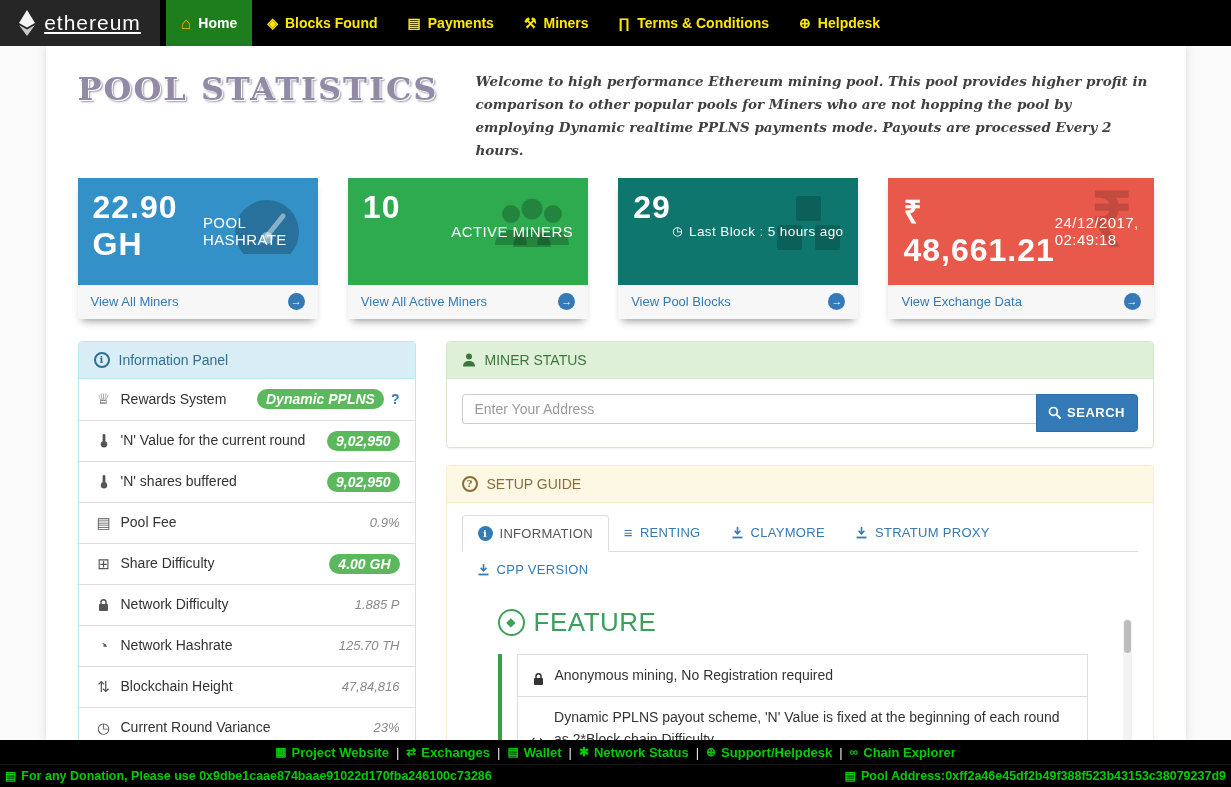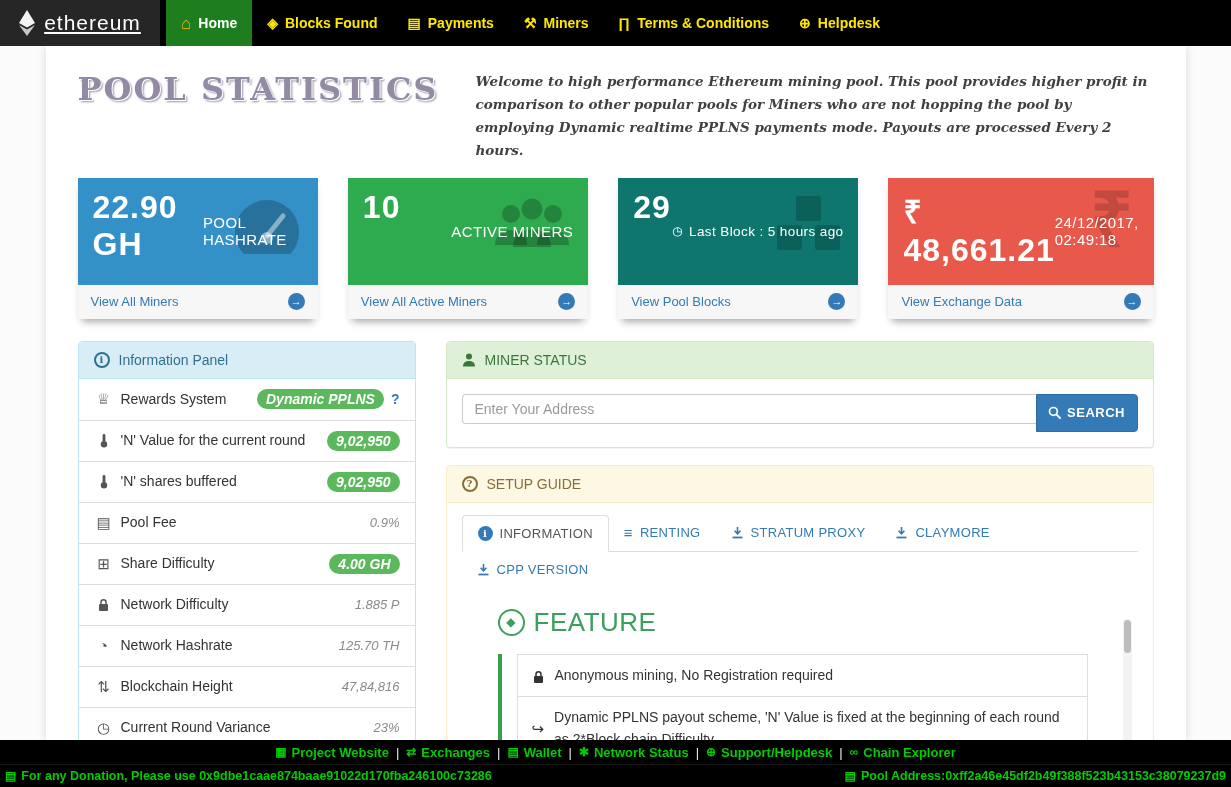--- a/index.html
+++ b/index.html
@@ -80,21 +80,21 @@
   .tab{display:flex;align-items:center;gap:7px;padding:10px 15px;font-size:13px;color:#337ab7;letter-spacing:.3px;}
   .tab.active{background:#fff;border:1px solid #ddd;border-bottom:1px solid #fff;margin-bottom:-1px;border-radius:4px 4px 0 0;color:#555;}
   .tab-ic.glyph{font-size:15px;line-height:1;}
   .circle-fill{display:inline-flex;align-items:center;justify-content:center;width:15px;height:15px;border-radius:50%;background:#337ab7;color:#fff;
     font-size:10px;font-weight:bold;font-family:"DejaVu Serif",serif;flex:none;}
 
   .tab-content{position:relative;height:230px;margin-top:6px;}
   .feature-head{display:flex;align-items:center;gap:9px;margin:20px 0 16px 36px;color:#3aa05c;font-size:26px;letter-spacing:.5px;}
   .feature-ic{width:27px;height:27px;border:2px solid #3aa05c;border-radius:50%;display:inline-flex;align-items:center;justify-content:center;font-size:12px;flex:none;}
   .feature-wrap{margin:0 50px 0 36px;border-left:4px solid #35a048;padding-left:15px;}
-  .feat-item{border:1px solid #ddd;padding:10px 14px;font-size:14px;color:#333;display:flex;gap:10px;align-items:center;background:#fff;line-height:1.55;}
+  .feat-item{border:1px solid #ddd;padding:10px 14px;font-size:14px;color:#333;display:flex;gap:10px;align-items:flex-end;background:#fff;line-height:1.55;}
   .feat-item + .feat-item{border-top:none;}
   .feat-ic{color:#333;font-size:15px;line-height:1.3;}
   .feat-item svg{margin-top:2px;flex:none;}
 
   .scrollbar{position:absolute;right:6px;top:12px;bottom:-80px;width:9px;background:#f2f2f2;border-radius:5px;}
   .scroll-thumb{position:absolute;top:1px;left:1px;width:7px;height:33px;background:#bdbdbd;border-radius:4px;}
 
   
   .footer{position:absolute;left:0;right:0;bottom:0;height:47px;background:#000;z-index:30;}
   .footer-links{height:24px;display:flex;align-items:center;justify-content:center;gap:7px;font-size:13px;font-weight:bold;}
@@ -341,28 +341,28 @@
             </div>
             <div class="tab" data-interactable="true">
               <span class="tab-ic glyph" data-interactable="false">≡</span>
               <span data-interactable="false">RENTING</span>
             </div>
             <div class="tab" data-interactable="true">
               <svg width="13" height="13" viewBox="0 0 13 13" data-interactable="false">
                 <path d="M6.5 1v6.2M3.6 4.8l2.9 3 2.9-3" fill="none" stroke="#337ab7" stroke-width="1.6"></path>
                 <path d="M1.5 11.5h10" stroke="#337ab7" stroke-width="1.8"></path>
               </svg>
-              <span data-interactable="false">STRATUM PROXY</span>
+              <span data-interactable="false">CLAYMORE</span>
             </div>
             <div class="tab" data-interactable="true">
               <svg width="13" height="13" viewBox="0 0 13 13" data-interactable="false">
                 <path d="M6.5 1v6.2M3.6 4.8l2.9 3 2.9-3" fill="none" stroke="#337ab7" stroke-width="1.6"></path>
                 <path d="M1.5 11.5h10" stroke="#337ab7" stroke-width="1.8"></path>
               </svg>
-              <span data-interactable="false">CLAYMORE</span>
+              <span data-interactable="false">STRATUM PROXY</span>
             </div>
           </div>
           <div class="tabs-row row2" data-interactable="false">
             <div class="tab" data-interactable="true">
               <svg width="13" height="13" viewBox="0 0 13 13" data-interactable="false">
                 <path d="M6.5 1v6.2M3.6 4.8l2.9 3 2.9-3" fill="none" stroke="#337ab7" stroke-width="1.6"></path>
                 <path d="M1.5 11.5h10" stroke="#337ab7" stroke-width="1.8"></path>
               </svg>
               <span data-interactable="false">CPP VERSION</span>
             </div>

